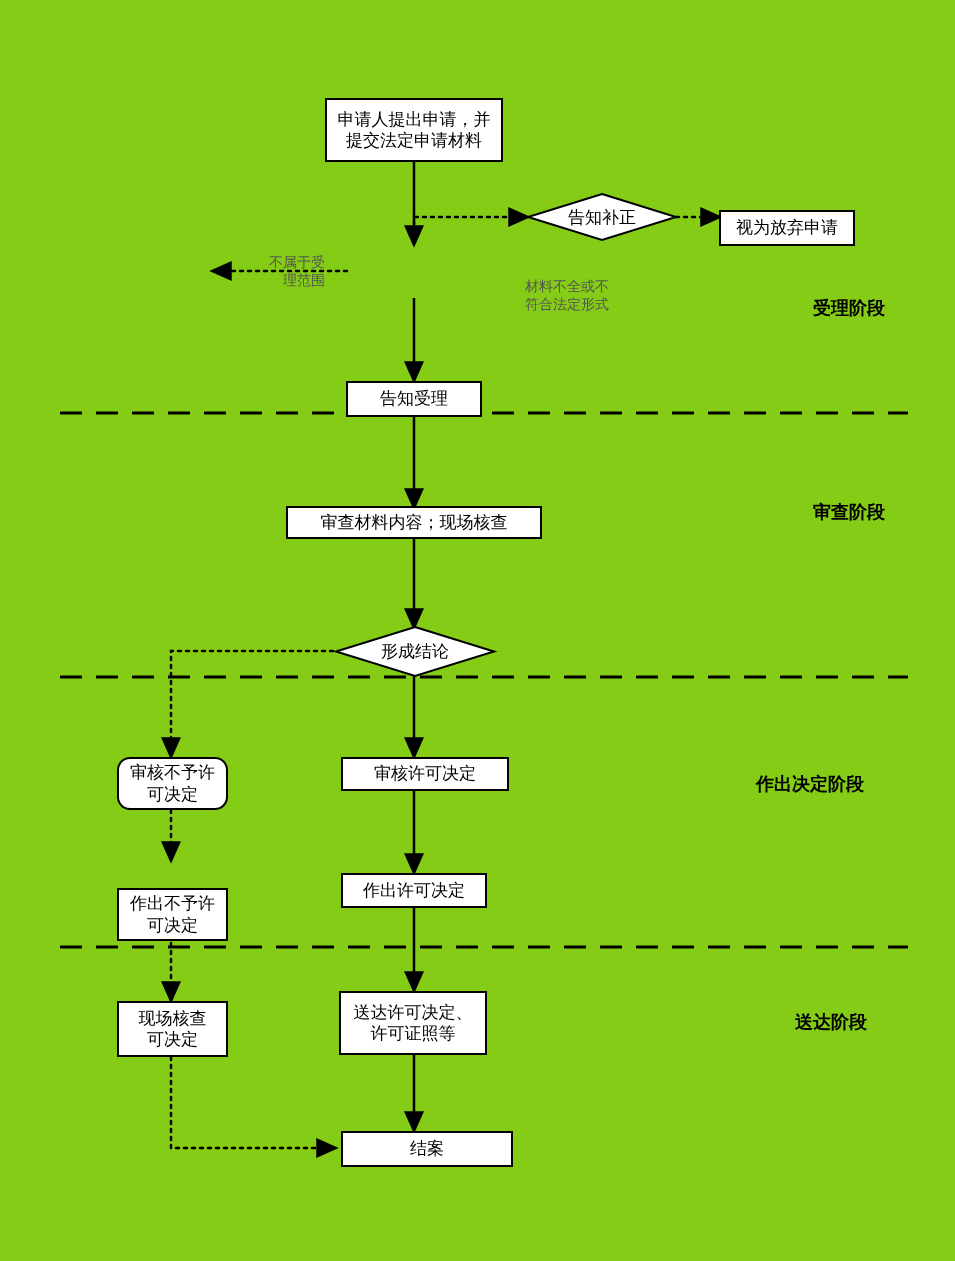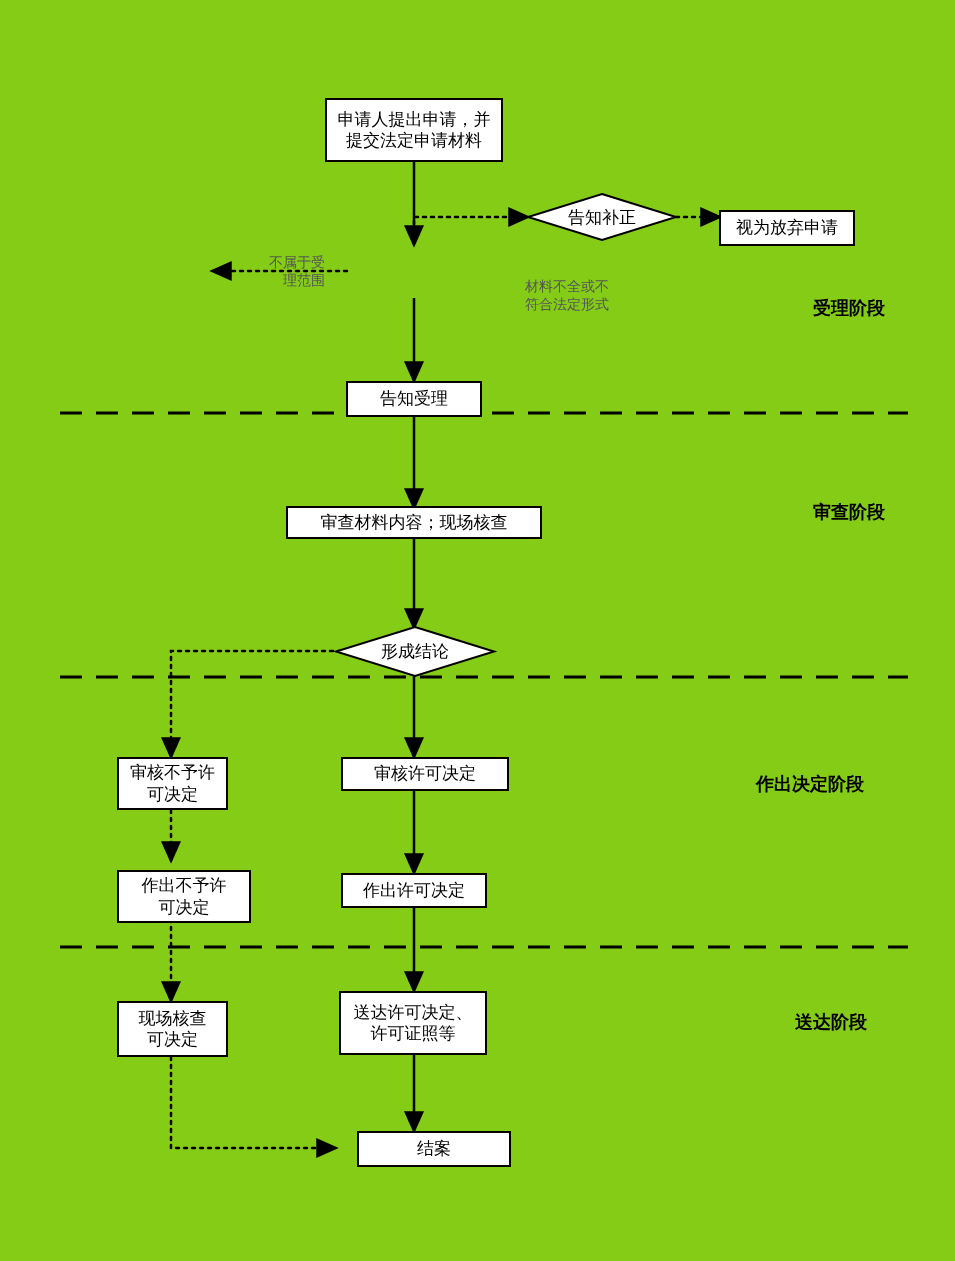--- a/index.html
+++ b/index.html
@@ -167,37 +167,37 @@
 
   <div class="node" style="left:286px; top:506px; width:256px; height:33px;">审查材料内容；现场核查</div>
 
   <div class="diamond-wrap" style="left:335px; top:626px; width:160px; height:51px;">
     <svg width="160" height="51" viewBox="0 0 160 51">
       <polygon points="80,1 159,25.5 80,50 1,25.5" fill="#ffffff" stroke="#000000" stroke-width="2"></polygon>
     </svg>
     <div class="diamond-label">形成结论</div>
   </div>
 
-  <div class="node" style="left:117px; top:757px; width:111px; height:53px;">审核不予许
+  <div class="node" style="left:117px; top:757px; width:111px; height:53px;border-radius:13px;">审核不予许
 可决定</div>
 
   <div class="node" style="left:341px; top:757px; width:168px; height:34px;">审核许可决定</div>
 
-  <div class="node" style="left:117px; top:870px; width:134px; height:53px;text-align:center;">作出不予许
+  <div class="node" style="left:117px; top:888px; width:111px; height:53px;text-align:center;">作出不予许
 可决定</div>
 
   <div class="node" style="left:341px; top:873px; width:146px; height:35px;">作出许可决定</div>
 
   <div class="node" style="left:117px; top:1001px; width:111px; height:56px;">现场核查
 可决定</div>
 
   <div class="node" style="left:339px; top:991px; width:148px; height:64px;">送达许可决定、
 许可证照等</div>
 
-  <div class="node" style="left:357px; top:1131px; width:154px; height:36px;">结案</div>
+  <div class="node" style="left:341px; top:1131px; width:172px; height:36px;">结案</div>
 
   <div class="edge-label" style="left:229px; top:222px; width:96px; text-align:right;margin-top:31px;">不属于受
 理范围</div>
 
   <div class="edge-label" style="left:501px; top:277px; width:140px;margin-left:24px;">材料不全或不
 符合法定形式</div>
 
   <div class="phase-label" style="left:813px; top:296px;">受理阶段</div>
   <div class="phase-label" style="left:813px; top:500px;">审查阶段</div>
   <div class="phase-label" style="left:756px; top:772px;">作出决定阶段</div>

